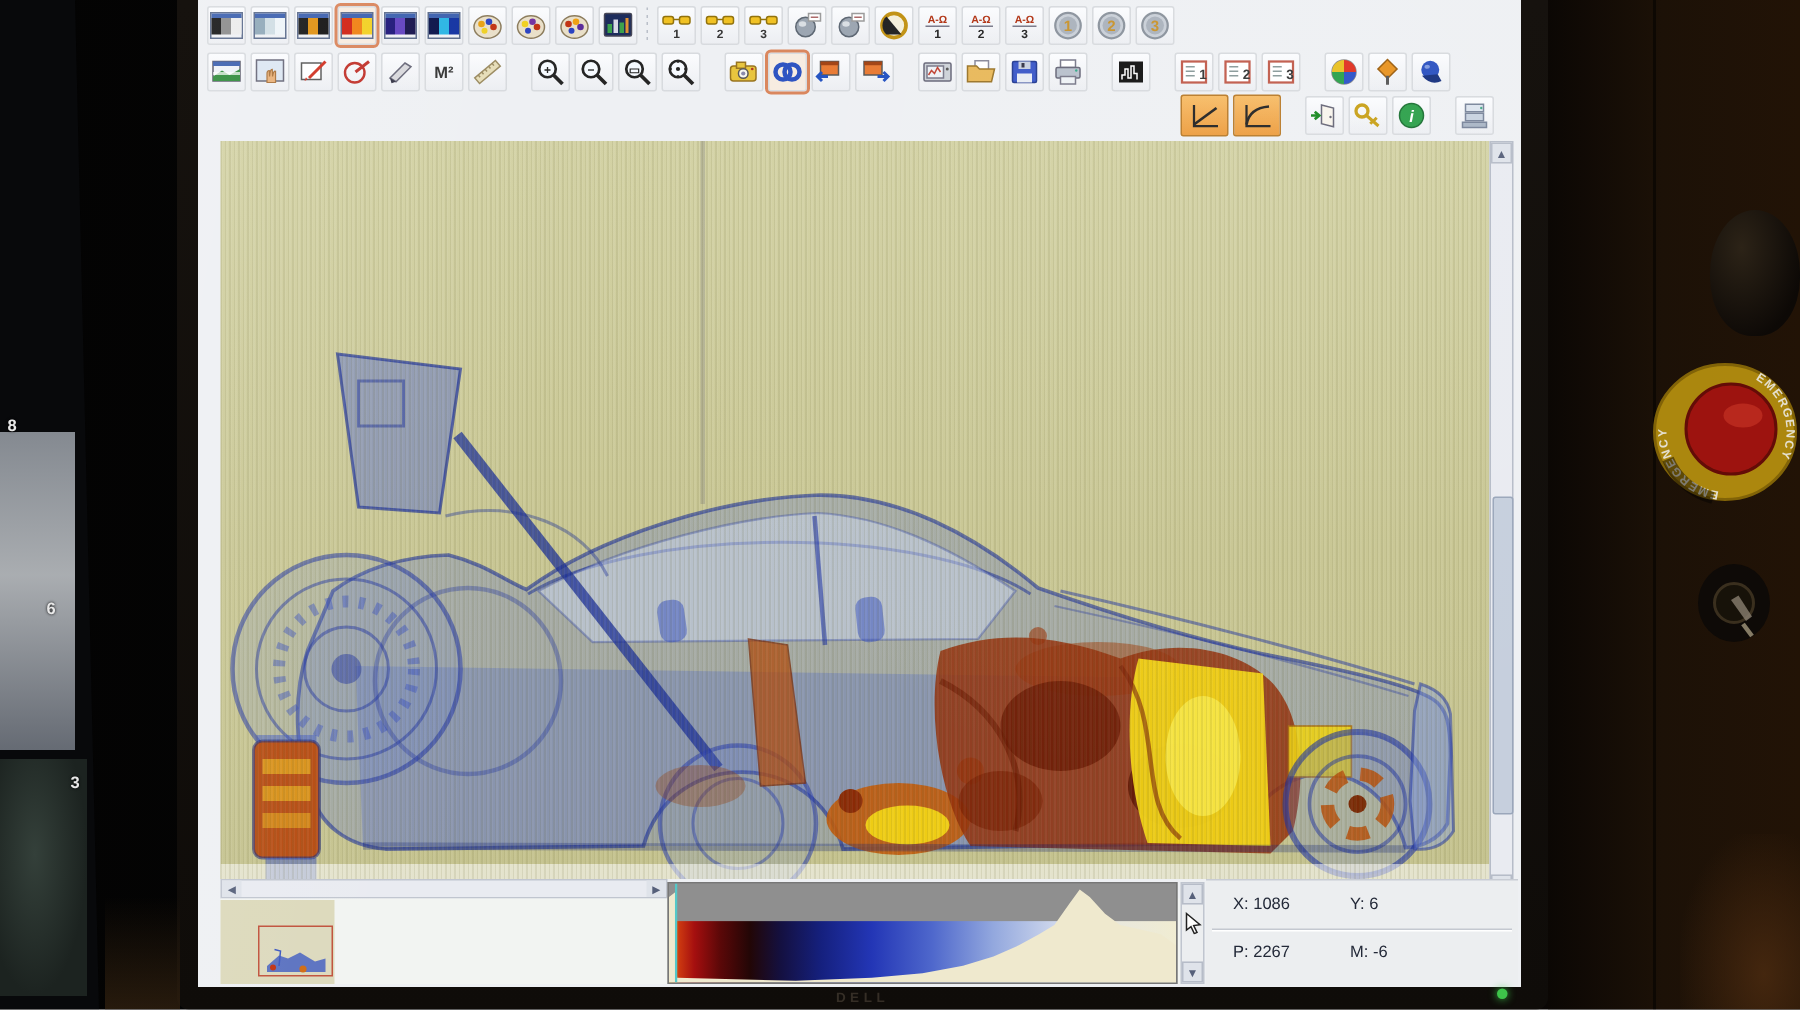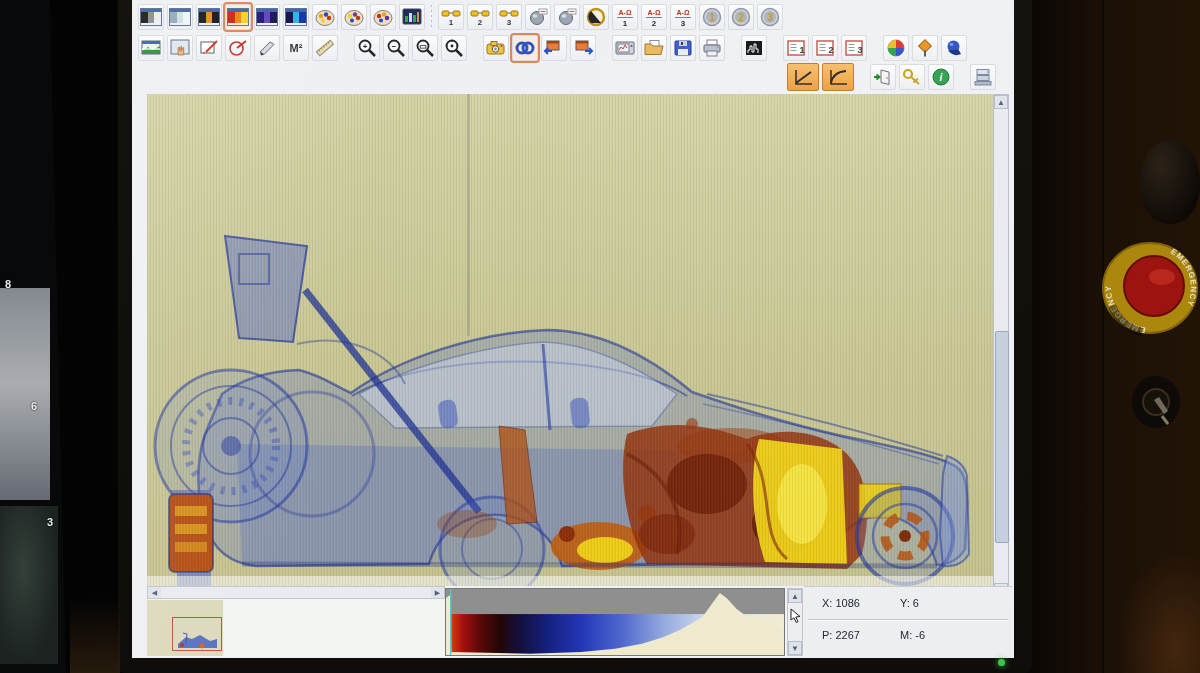--- a/index.html
+++ b/index.html
@@ -638,20 +638,21 @@
         <span>X:</span> <span>1086</span></span>
       <span class="stat-item" style="left:96px;top:10px;">
         <span>Y:</span> <span>6</span></span>
       <span class="stat-item" style="left:18px;top:42px;">
         <span>P:</span> <span>2267</span></span>
       <span class="stat-item" style="left:96px;top:42px;">
         <span>M:</span> <span>-6</span></span>
     </div>
   </div>
 
+  <div class="bezel-logo">DELL</div>
   <div class="power-led"></div>
 </div>
 
 <div class="wall">
   <div class="seam"></div>
   <div class="alarm"></div>
   <div id="estop" style="position: absolute; left: 66px; top: 236px; width: 106px; height: 106px; opacity: 0.92;"><svg width="106" height="106" viewBox="0 0 106 106">
        <defs>
           <path id="ringpath" d="M53,12 a40,40 0 1 1 -0.01,0 Z"></path>
         </defs>

